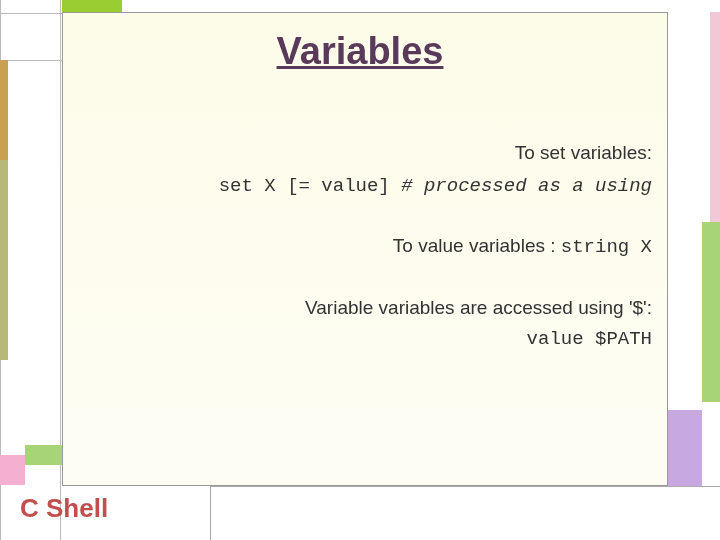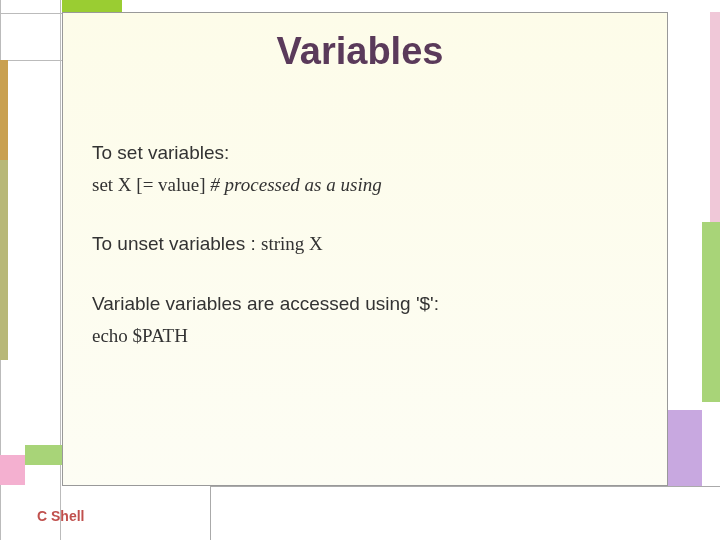--- a/index.html
+++ b/index.html
@@ -71,52 +71,52 @@
     width: 34px; height: 76px;
     background: #c8a8e0;
   }
   .title {
     position: absolute;
     top: 30px; left: 0; right: 0;
     text-align: center;
     font-size: 38px;
     font-family: "Trebuchet MS", Verdana, sans-serif;
     color: #5a3a5a;
+    text-decoration: underline;
   }
   .content {
     position: absolute;
     top: 140px; left: 92px;
     width: 560px;
     color: #333;
     font-size: 19px;
     line-height: 1.35;
   }
   .content p { margin-bottom: 6px; }
-  .block { margin-bottom: 34px; }
+  .block { margin-bottom: 34px; text-align: right; }
   .mono {
-    font-family: Liberation Serif, serif;
+    font-family: Liberation Mono, monospace;
     font-size: 19px;
   }
   .italic { font-style: italic; }
   .footer-box {
     position: absolute;
     bottom: 0; left: 210px; right: 0;
     height: 54px;
     border-top: 1px solid #aaa;
     border-left: 1px solid #aaa;
     background: #fff;
   }
   .footer-label {
     position: absolute;
     bottom: 16px; left: 20px;
-    font-size: 14px;
+    font-size: 26px;
     font-weight: bold;
     font-family: "Trebuchet MS", Verdana, sans-serif;
     color: #c0504d;
-    margin-left: 17px;
   }
 </style>
 </head>
 <body>
 
 <div class="grid-line-v0"></div>
 <div class="grid-line-v1"></div>
 <div class="grid-line-h0"></div>
 <div class="grid-line-h1"></div>
 <div class="grid-line-h2"></div>
@@ -138,26 +138,26 @@
 <div class="content">
   <div class="block">
     <p>To set variables:</p>
     <p>
       <span class="mono">set X [= value] </span><span class="mono italic"># processed as a using</span>
     </p>
   </div>
 
   <div class="block">
     <p>
-      <span>To unset variables : </span><span class="mono">string X</span>
+      <span>To value variables : </span><span class="mono">string X</span>
     </p>
   </div>
 
   <div class="block">
     <p>
       <span>Variable variables are accessed using </span><span>'$'</span><span>:</span>
     </p>
-    <p class="mono">echo $PATH</p>
+    <p class="mono">value $PATH</p>
   </div>
 </div>
 
 <div class="footer-box"></div>
 <div class="footer-label">C Shell</div>
 
 </body></html>

